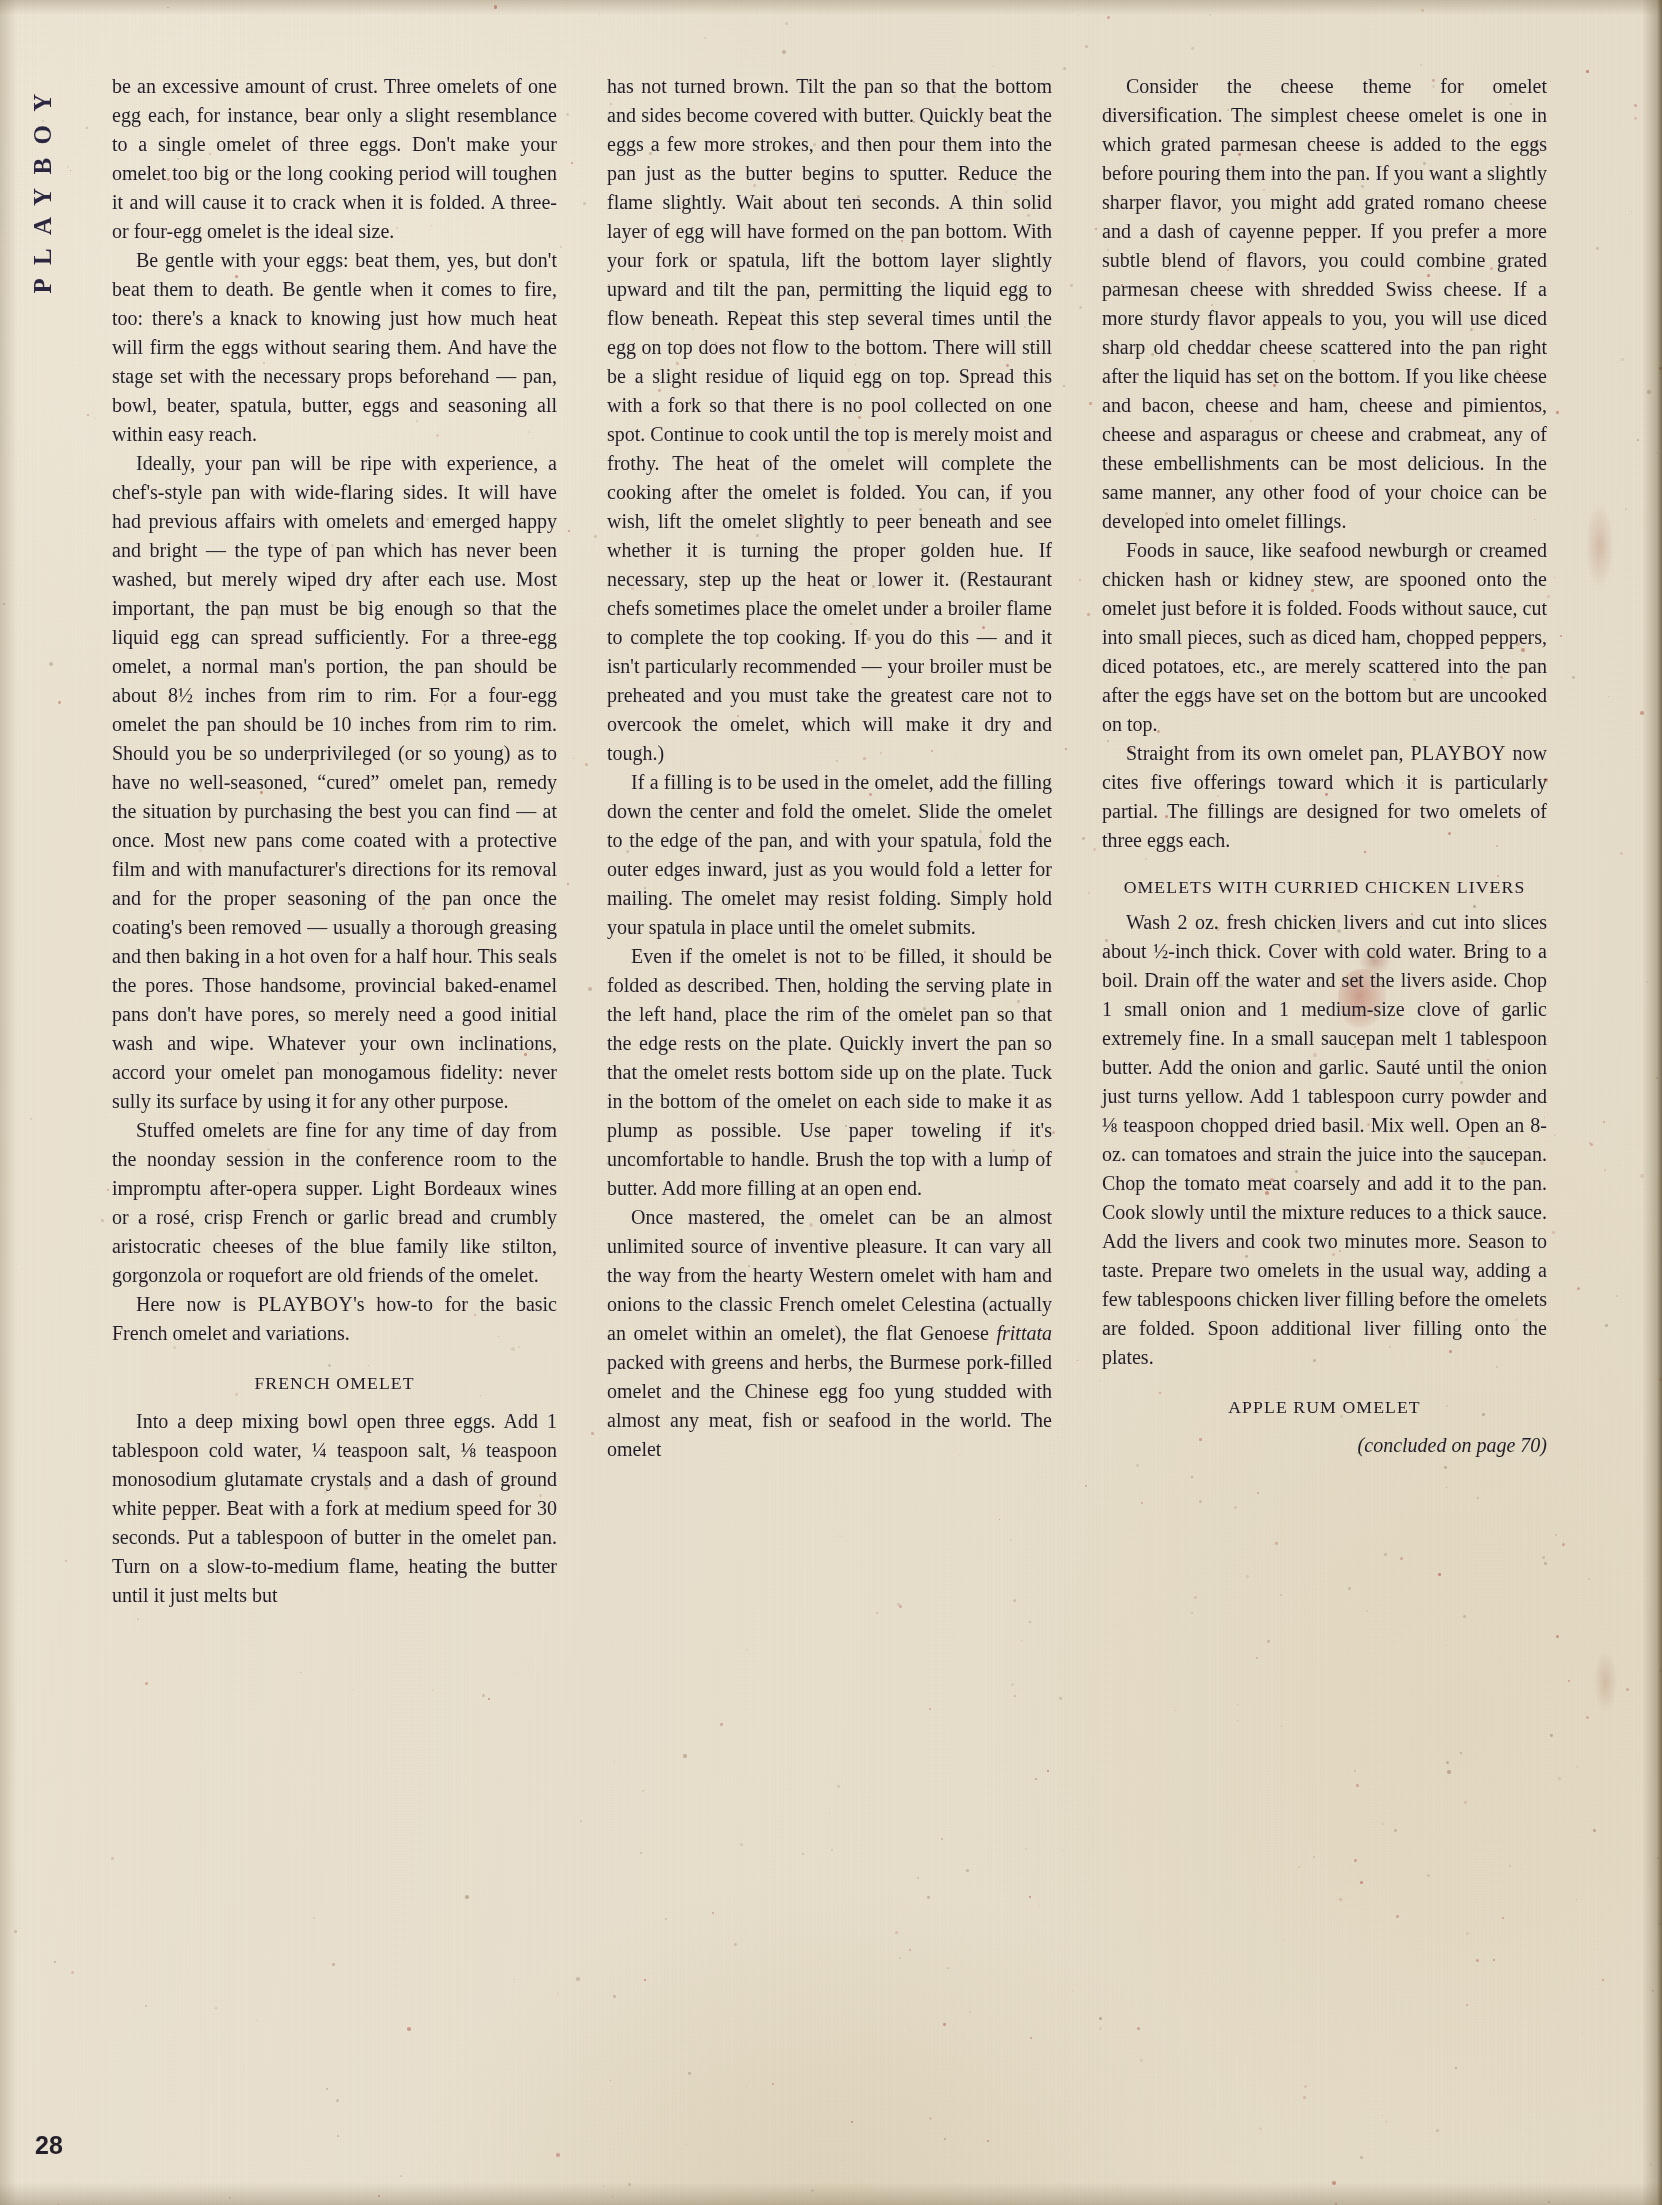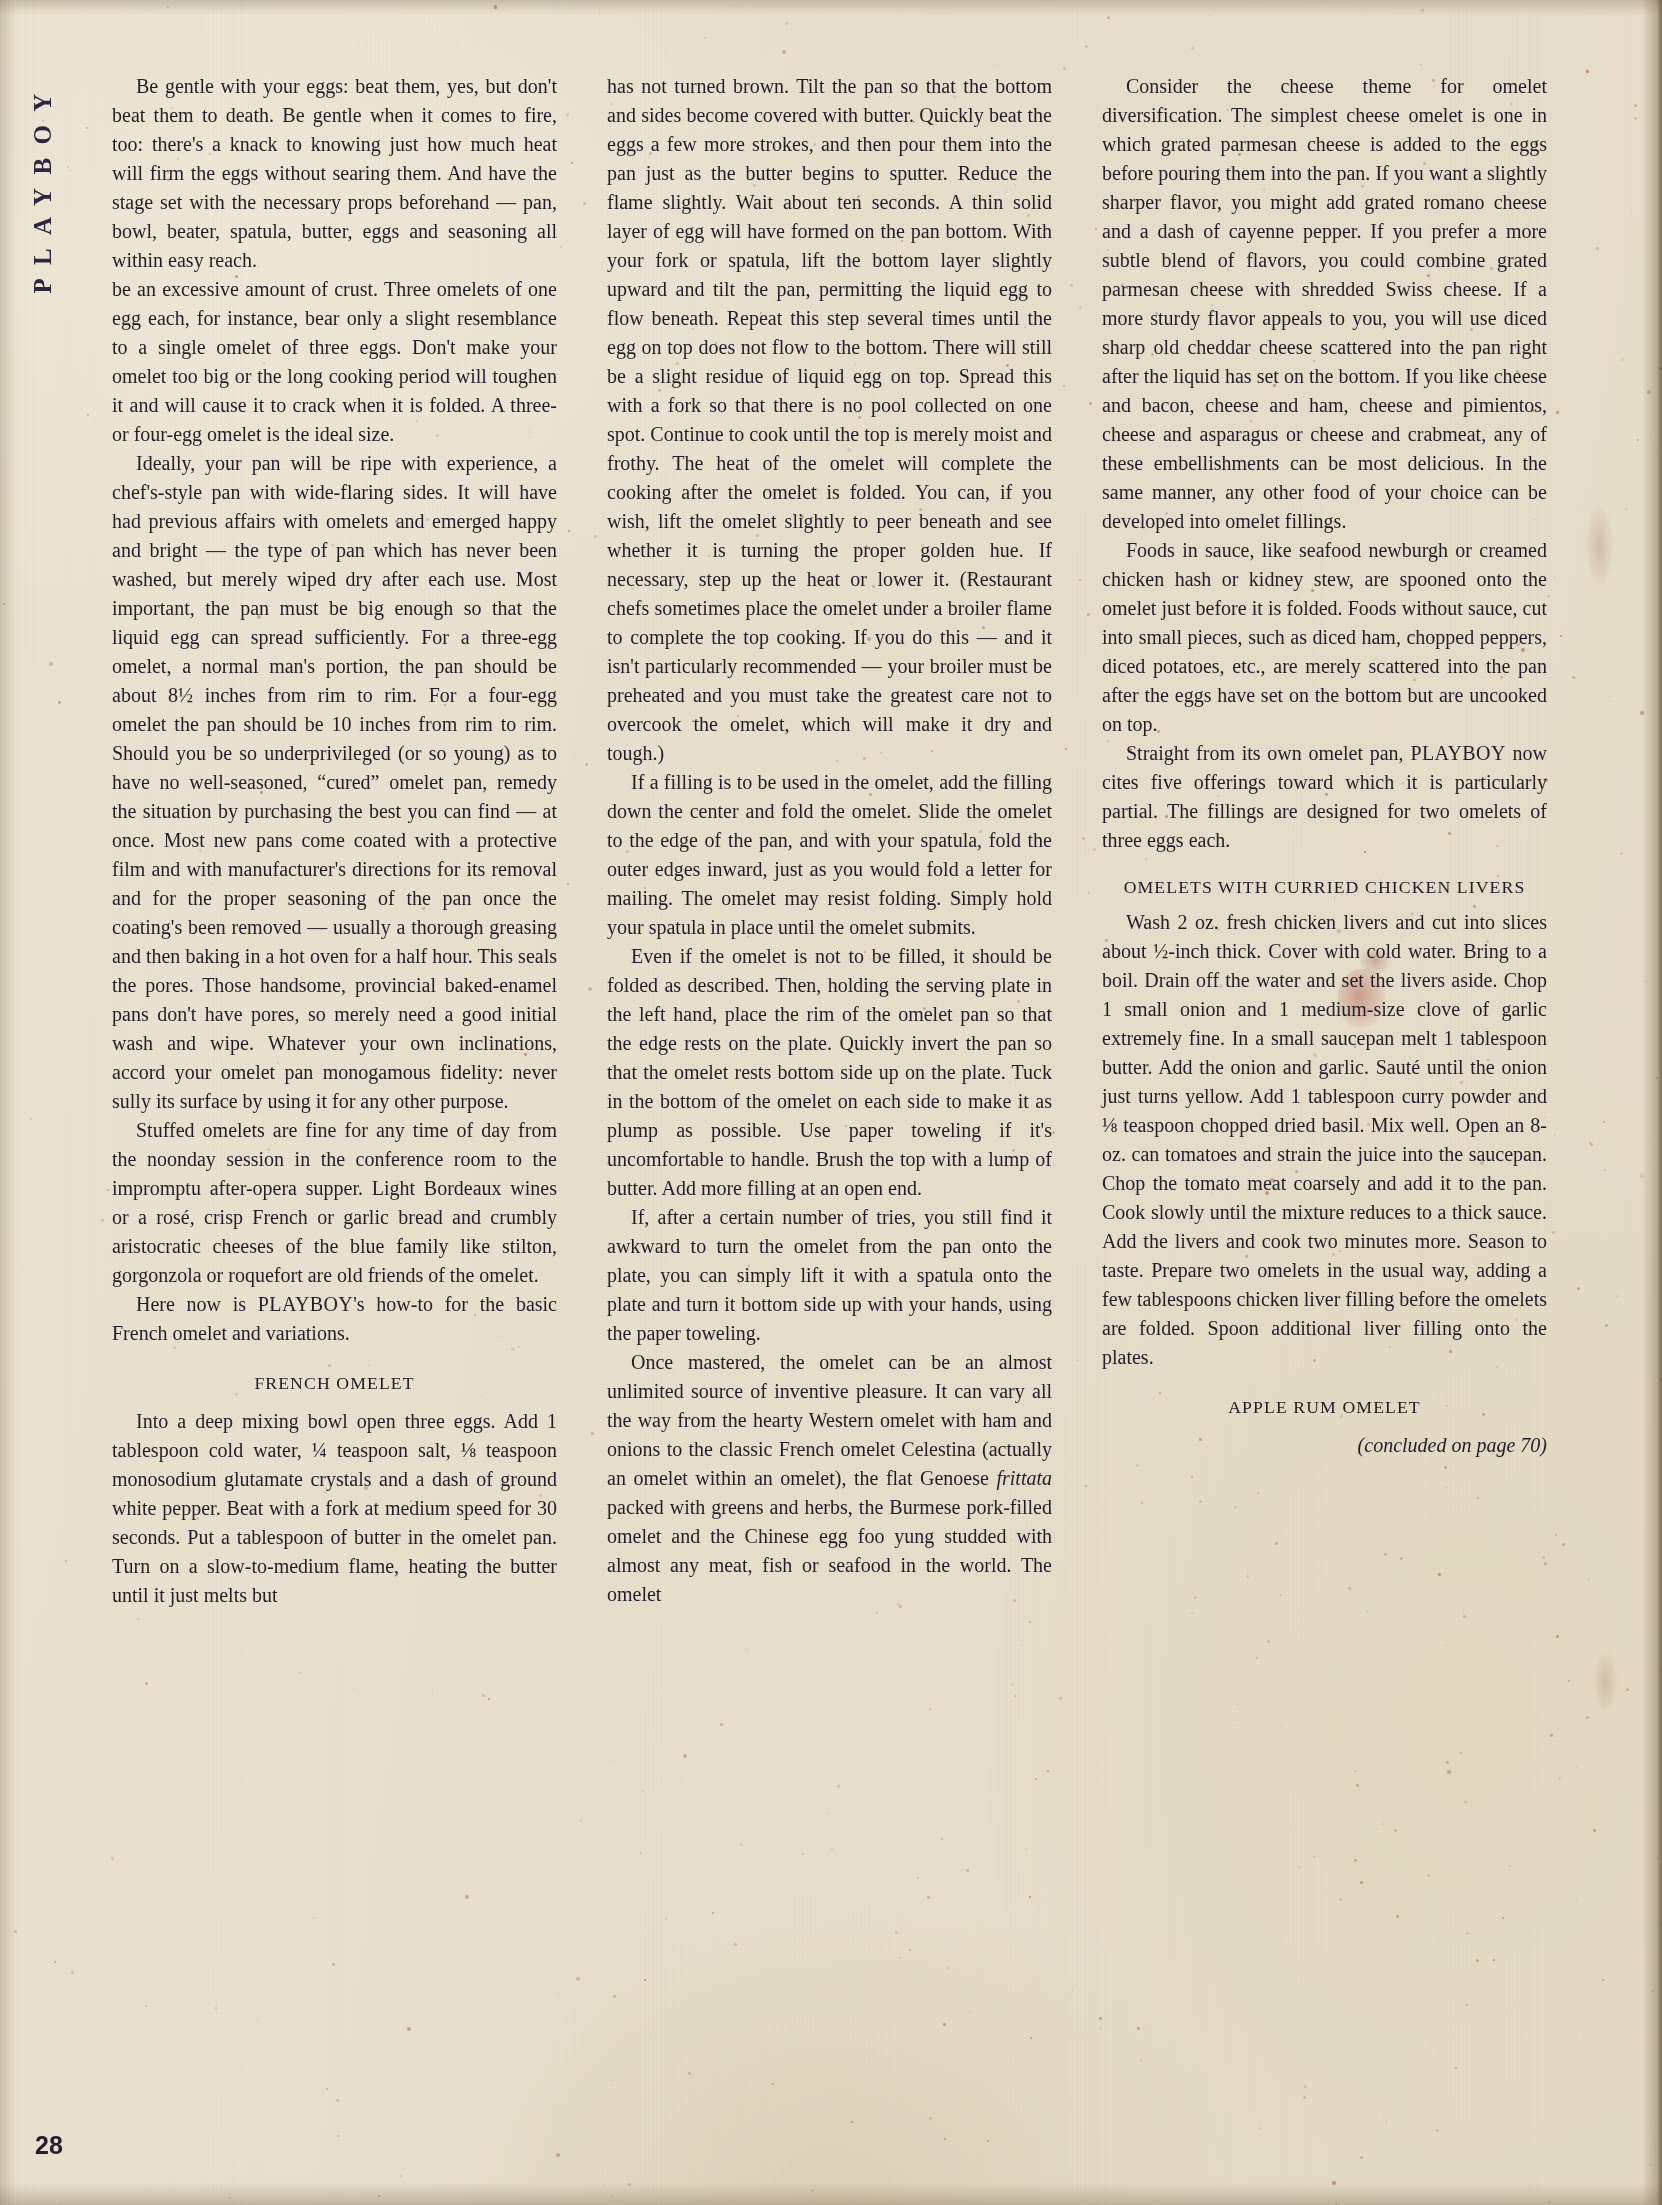--- a/index.html
+++ b/index.html
@@ -770,35 +770,34 @@
 
   <div class="masthead">
     <div class="masthead-text">PLAYBOY</div>
   </div>
 
   <div class="page-number">28</div>
 
   <div class="columns">
 
     <div class="col">
+      <p class="body noindent">be an excessive amount of crust. Three omelets of one egg each, for instance, bear only a slight resemblance to a single omelet of three eggs. Don't make your omelet too big or the long cooking period will toughen it and will cause it to crack when it is folded. A three- or four-egg omelet is the ideal size.</p>
       <p class="body">Be gentle with your eggs: beat them, yes, but don't beat them to death. Be gentle when it comes to fire, too: there's a knack to knowing just how much heat will firm the eggs without searing them. And have the stage set with the necessary props beforehand — pan, bowl, beater, spatula, butter, eggs and seasoning all within easy reach.</p>
-      <p class="body noindent">be an excessive amount of crust. Three omelets of one egg each, for instance, bear only a slight resemblance to a single omelet of three eggs. Don't make your omelet too big or the long cooking period will toughen it and will cause it to crack when it is folded. A three- or four-egg omelet is the ideal size.</p>
       <p class="body">Ideally, your pan will be ripe with experience, a chef's-style pan with wide-flaring sides. It will have had previous affairs with omelets and emerged happy and bright — the type of pan which has never been washed, but merely wiped dry after each use. Most important, the pan must be big enough so that the liquid egg can spread sufficiently. For a three-egg omelet, a normal man's portion, the pan should be about 8½ inches from rim to rim. For a four-egg omelet the pan should be 10 inches from rim to rim. Should you be so underprivileged (or so young) as to have no well-seasoned, “cured” omelet pan, remedy the situation by purchasing the best you can find — at once. Most new pans come coated with a protective film and with manufacturer's directions for its removal and for the proper seasoning of the pan once the coating's been removed — usually a thorough greasing and then baking in a hot oven for a half hour. This seals the pores. Those handsome, provincial baked-enamel pans don't have pores, so merely need a good initial wash and wipe. Whatever your own inclinations, accord your omelet pan monogamous fidelity: never sully its surface by using it for any other purpose.</p>
       <p class="body">Stuffed omelets are fine for any time of day from the noonday session in the conference room to the impromptu after-opera supper. Light Bordeaux wines or a rosé, crisp French or garlic bread and crumbly aristocratic cheeses of the blue family like stilton, gorgonzola or roquefort are old friends of the omelet.</p>
       <p class="body"><span>Here now is </span><span class="sc">PLAYBOY</span><span>'s how-to for the basic French omelet and variations.</span></p>
 
       <h2 class="recipe-head">FRENCH OMELET</h2>
       <p class="body">Into a deep mixing bowl open three eggs. Add 1 tablespoon cold water, ¼ teaspoon salt, ⅛ teaspoon monosodium glutamate crystals and a dash of ground white pepper. Beat with a fork at medium speed for 30 seconds. Put a tablespoon of butter in the omelet pan. Turn on a slow-to-medium flame, heating the butter until it just melts but</p>
     </div>
 
     <div class="col">
       <p class="body noindent">has not turned brown. Tilt the pan so that the bottom and sides become covered with butter. Quickly beat the eggs a few more strokes, and then pour them into the pan just as the butter begins to sputter. Reduce the flame slightly. Wait about ten seconds. A thin solid layer of egg will have formed on the pan bottom. With your fork or spatula, lift the bottom layer slightly upward and tilt the pan, permitting the liquid egg to flow beneath. Repeat this step several times until the egg on top does not flow to the bottom. There will still be a slight residue of liquid egg on top. Spread this with a fork so that there is no pool collected on one spot. Continue to cook until the top is merely moist and frothy. The heat of the omelet will complete the cooking after the omelet is folded. You can, if you wish, lift the omelet slightly to peer beneath and see whether it is turning the proper golden hue. If necessary, step up the heat or lower it. (Restaurant chefs sometimes place the omelet under a broiler flame to complete the top cooking. If you do this — and it isn't particularly recommended — your broiler must be preheated and you must take the greatest care not to overcook the omelet, which will make it dry and tough.)</p>
       <p class="body">If a filling is to be used in the omelet, add the filling down the center and fold the omelet. Slide the omelet to the edge of the pan, and with your spatula, fold the outer edges inward, just as you would fold a letter for mailing. The omelet may resist folding. Simply hold your spatula in place until the omelet submits.</p>
       <p class="body">Even if the omelet is not to be filled, it should be folded as described. Then, holding the serving plate in the left hand, place the rim of the omelet pan so that the edge rests on the plate. Quickly invert the pan so that the omelet rests bottom side up on the plate. Tuck in the bottom of the omelet on each side to make it as plump as possible. Use paper toweling if it's uncomfortable to handle. Brush the top with a lump of butter. Add more filling at an open end.</p>
-      <p class="body">If, after a certain number of tries, you still find it awkward to turn the omelet from the pan onto the plate, you can simply lift it with a spatula onto the plate and turn it bottom side up with your hands, using the paper toweling.</p>
       <p class="body"><span>Once mastered, the omelet can be an almost unlimited source of inventive pleasure. It can vary all the way from the hearty Western omelet with ham and onions to the classic French omelet Celestina (actually an omelet within an omelet), the flat Genoese </span><span class="ital">frittata</span><span> packed with greens and herbs, the Burmese pork-filled omelet and the Chinese egg foo yung studded with almost any meat, fish or seafood in the world. The omelet</span></p>
     </div>
 
     <div class="col">
       <p class="body">Consider the cheese theme for omelet diversification. The simplest cheese omelet is one in which grated parmesan cheese is added to the eggs before pouring them into the pan. If you want a slightly sharper flavor, you might add grated romano cheese and a dash of cayenne pepper. If you prefer a more subtle blend of flavors, you could combine grated parmesan cheese with shredded Swiss cheese. If a more sturdy flavor appeals to you, you will use diced sharp old cheddar cheese scattered into the pan right after the liquid has set on the bottom. If you like cheese and bacon, cheese and ham, cheese and pimientos, cheese and asparagus or cheese and crabmeat, any of these embellishments can be most delicious. In the same manner, any other food of your choice can be developed into omelet fillings.</p>
       <p class="body">Foods in sauce, like seafood newburgh or creamed chicken hash or kidney stew, are spooned onto the omelet just before it is folded. Foods without sauce, cut into small pieces, such as diced ham, chopped peppers, diced potatoes, etc., are merely scattered into the pan after the eggs have set on the bottom but are uncooked on top.</p>
       <p class="body"><span>Straight from its own omelet pan, </span><span class="sc">PLAYBOY</span><span> now cites five offerings toward which it is particularly partial. The fillings are designed for two omelets of three eggs each.</span></p>
 
       <h2 class="recipe-head tight">OMELETS WITH CURRIED CHICKEN LIVERS</h2>
       <p class="body">Wash 2 oz. fresh chicken livers and cut into slices about ½-inch thick. Cover with cold water. Bring to a boil. Drain off the water and set the livers aside. Chop 1 small onion and 1 medium-size clove of garlic extremely fine. In a small saucepan melt 1 tablespoon butter. Add the onion and garlic. Sauté until the onion just turns yellow. Add 1 tablespoon curry powder and ⅛ teaspoon chopped dried basil. Mix well. Open an 8-oz. can tomatoes and strain the juice into the saucepan. Chop the tomato meat coarsely and add it to the pan. Cook slowly until the mixture reduces to a thick sauce. Add the livers and cook two minutes more. Season to taste. Prepare two omelets in the usual way, adding a few tablespoons chicken liver filling before the omelets are folded. Spoon additional liver filling onto the plates.</p>

